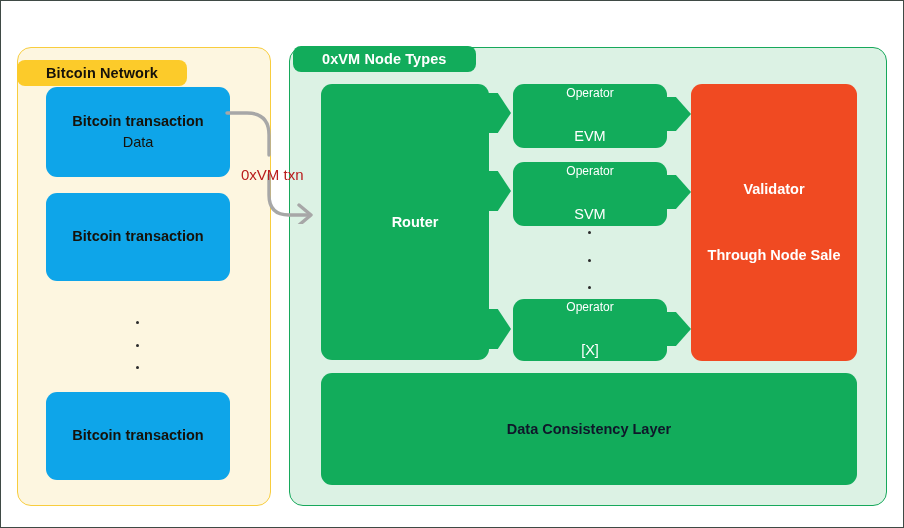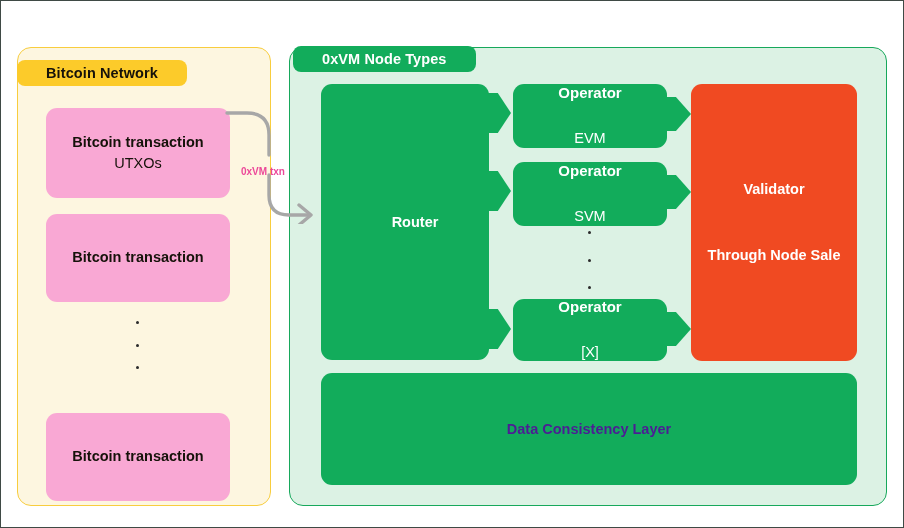--- a/index.html
+++ b/index.html
@@ -57,28 +57,27 @@
     width: 598px; height: 459px;
     background: #DCF2E4;
     border: 1.5px solid #17A85B;
   }
 
   
   .btc-card {
     position: absolute;
     left: 45px;
     width: 184px;
-    background: #f9a8d4;
+    background: #0ea5e9;
     border-radius: 11px;
     display: flex;
     flex-direction: column;
     align-items: center;
     justify-content: center;
     color: #16120a;
-    margin-top: 21px;
   }
   .btc-card .t1 { font-size: 14.5px; font-weight: 700; line-height: 1.45; }
   .btc-card .t2 { font-size: 14.5px; font-weight: 400; line-height: 1.45; }
 
   .btc-1 { top: 86px;  height: 90px; }
   .btc-2 { top: 192px; height: 88px; }
   .btc-3 { top: 391px; height: 88px; }
 
   
   .dots {
@@ -95,23 +94,23 @@
     background: #2a2a2a;
   }
   .dots-left  { left: 130px; top: 320px; width: 12px; height: 48px; }
   .dots-green { left: 582px; top: 230px; width: 12px; height: 58px; }
 
   
   .connector { position: absolute; left: 224px; top: 108px; z-index: 6; }
   .connector-label {
     position: absolute;
     left: 240px; top: 165px;
-    font-size: 10px;
-    font-weight: 700;
-    color: #ec4899;
+    font-size: 15px;
+    font-weight: 400;
+    color: #b91c1c;
     white-space: nowrap;
     z-index: 7;
   }
 
   
   .router {
     position: absolute;
     left: 320px; top: 83px;
     width: 168px; height: 276px;
     background: #12AC5B;
@@ -145,21 +144,21 @@
     width: 154px;
     background: #12AC5B;
     border-radius: 11px;
     display: flex;
     flex-direction: column;
     align-items: center;
     justify-content: center;
     color: #ffffff;
     z-index: 3;
   }
-  .operator .t1 { font-size: 15px; font-weight: 700; line-height: 1.5; }
+  .operator .t1 { font-size: 12px; font-weight: 400; line-height: 1.5; }
   .operator .t2 { font-size: 14.5px; font-weight: 400; line-height: 1.5; margin-top: 24px; }
 
   .op-1 { top: 83px;  height: 64px; }
   .op-2 { top: 161px; height: 64px; }
   .op-3 { top: 298px; height: 62px; }
 
   
   .chev-out {
     position: absolute;
     width: 26px; height: 34px;
@@ -192,38 +191,38 @@
   
   .dcl {
     position: absolute;
     left: 320px; top: 372px;
     width: 536px; height: 112px;
     background: #12AC5B;
     border-radius: 11px;
     display: flex;
     align-items: center;
     justify-content: center;
-    color: #4c1d95;
+    color: #0f172a;
     font-size: 14.5px;
     font-weight: 700;
     z-index: 3;
   }
 </style>
 </head>
 <body>
 
 <div id="canvas">
 
   <div class="badge badge-bitcoin">Bitcoin Network</div>
 
   <div class="panel panel-bitcoin"></div>
 
   <div class="btc-card btc-1">
     <div class="t1">Bitcoin transaction</div>
-    <div class="t2">UTXOs</div>
+    <div class="t2">Data</div>
   </div>
 
   <div class="btc-card btc-2">
     <div class="t1">Bitcoin transaction</div>
   </div>
 
   <div class="dots dots-left">
     <span></span>
     <span></span>
     <span></span>

